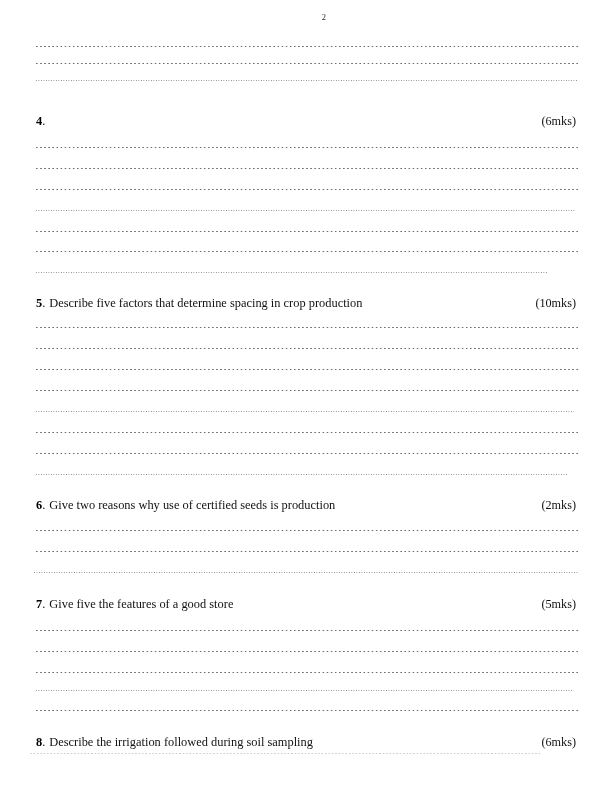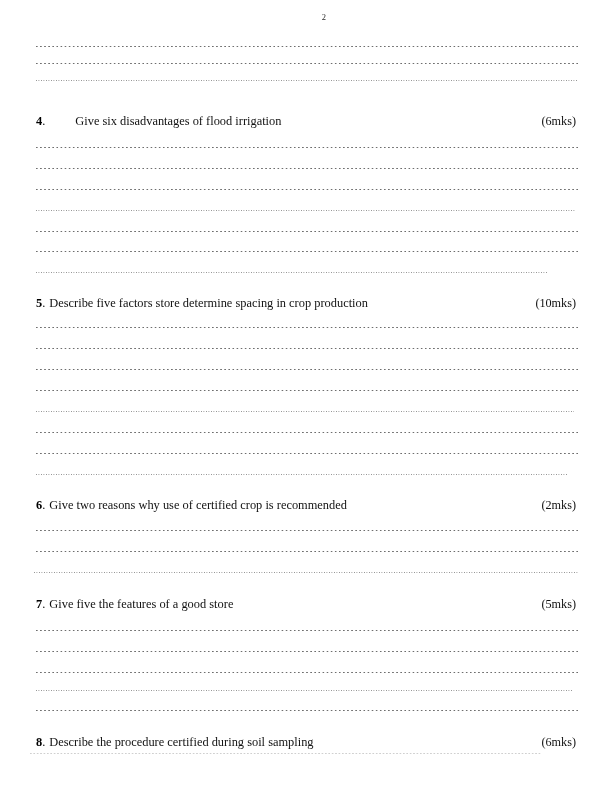--- a/index.html
+++ b/index.html
@@ -103,54 +103,53 @@
   <div id="questions"></div>
 
 <div class="rule" style="top: 46px; left: 36px; width: 542px;"></div>
     <div class="rule" style="top: 63px; left: 36px; width: 542px;"></div>
     <div class="rule dense" style="top: 80px; left: 36px; width: 542px;"></div>
     <div class="q-row" style="top: 114px;">
       <div class="q-left">
         <span class="q-num">4</span>
         <span>.</span>
         <span class="q-gap-wide"></span>
-        <span class="q-text">Give six disadvantages of flood irrigation</span>
       </div>
       <div class="q-marks">(6mks)</div>
     </div>
     <div class="rule" style="top: 147px; left: 36px; width: 542px;"></div>
     <div class="rule" style="top: 168px; left: 36px; width: 542px;"></div>
     <div class="rule" style="top: 189px; left: 36px; width: 542px;"></div>
     <div class="rule dense" style="top: 210px; left: 36px; width: 540px;"></div>
     <div class="rule" style="top: 231px; left: 36px; width: 542px;"></div>
     <div class="rule" style="top: 251px; left: 36px; width: 542px;"></div>
     <div class="rule dense" style="top: 272px; left: 36px; width: 512px;"></div>
     <div class="q-row" style="top: 296px;">
       <div class="q-left">
         <span class="q-num">5</span>
         <span>.</span>
         <span class="q-gap-thin"></span>
-        <span class="q-text">Describe five factors store determine spacing in crop production</span>
+        <span class="q-text">Describe five factors that determine spacing in crop production</span>
       </div>
       <div class="q-marks">(10mks)</div>
     </div>
     <div class="rule" style="top: 327px; left: 36px; width: 542px;"></div>
     <div class="rule" style="top: 348px; left: 36px; width: 542px;"></div>
     <div class="rule" style="top: 369px; left: 36px; width: 542px;"></div>
     <div class="rule" style="top: 390px; left: 36px; width: 542px;"></div>
     <div class="rule dense" style="top: 411px; left: 36px; width: 538px;"></div>
     <div class="rule" style="top: 432px; left: 36px; width: 542px;"></div>
     <div class="rule" style="top: 453px; left: 36px; width: 542px;"></div>
     <div class="rule dense" style="top: 474px; left: 36px; width: 532px;"></div>
     <div class="q-row" style="top: 498px;">
       <div class="q-left">
         <span class="q-num">6</span>
         <span>.</span>
         <span class="q-gap-thin"></span>
-        <span class="q-text"><span>Give </span><b>two</b><span> reasons why use of certified crop is recommended</span></span>
+        <span class="q-text"><span>Give </span><b>two</b><span> reasons why use of certified seeds is production</span></span>
       </div>
       <div class="q-marks">(2mks)</div>
     </div>
     <div class="rule" style="top: 530px; left: 36px; width: 542px;"></div>
     <div class="rule" style="top: 551px; left: 36px; width: 542px;"></div>
     <div class="rule dense" style="top: 572px; left: 34px; width: 544px;"></div>
     <div class="q-row" style="top: 597px;">
       <div class="q-left">
         <span class="q-num">7</span>
         <span>.</span>
@@ -162,18 +161,18 @@
     <div class="rule" style="top: 630px; left: 36px; width: 542px;"></div>
     <div class="rule" style="top: 651px; left: 36px; width: 542px;"></div>
     <div class="rule" style="top: 672px; left: 36px; width: 542px;"></div>
     <div class="rule dense" style="top: 690px; left: 36px; width: 536px;"></div>
     <div class="rule" style="top: 710px; left: 36px; width: 542px;"></div>
     <div class="q-row" style="top: 735px;">
       <div class="q-left">
         <span class="q-num">8</span>
         <span>.</span>
         <span class="q-gap-thin"></span>
-        <span class="q-text">Describe the procedure certified during soil sampling</span>
+        <span class="q-text">Describe the irrigation followed during soil sampling</span>
       </div>
       <div class="q-marks">(6mks)</div>
     </div>
     <div class="rule veryfaint" style="top: 753px; left: 30px; width: 512px;"></div>
   </div>
 
 </body></html>

